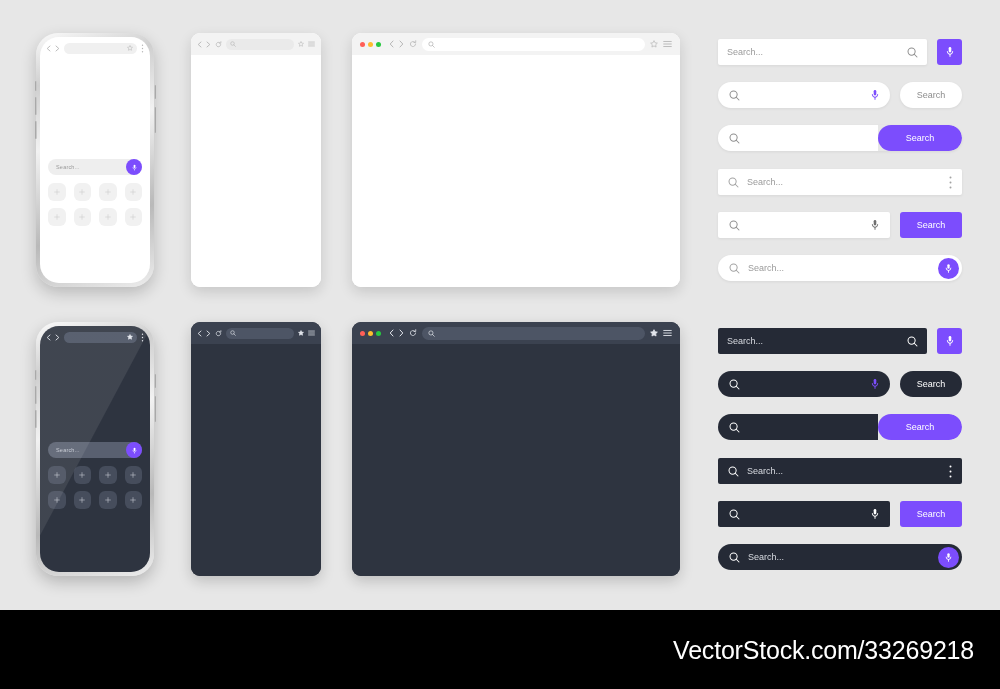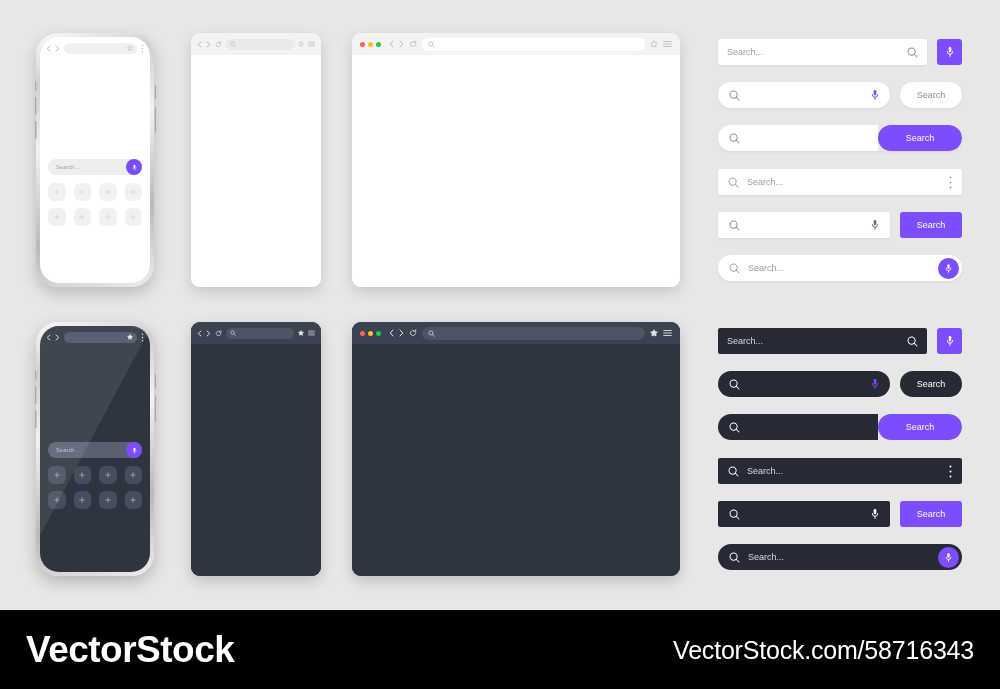--- a/index.html
+++ b/index.html
@@ -813,15 +813,14 @@
             <rect x="2.7" y="1" width="2.6" height="5.4" rx="1.3" fill="#fff"></rect>
             <path d="M1.3 5.6a2.7 2.7 0 0 0 5.4 0M4 8.4v2" stroke="#fff" stroke-width="1" fill="none" stroke-linecap="round"></path>
           </svg>
       </div>
     </div>
   </div>
 
 </div>
 
 <div class="footer">
-  <div class="footer-logo">VectorStock</div>
-  <div class="footer-url">VectorStock.com/58716343</div>
+  <div class="footer-url">VectorStock.com/33269218</div>
 </div>
 
 </body></html>

